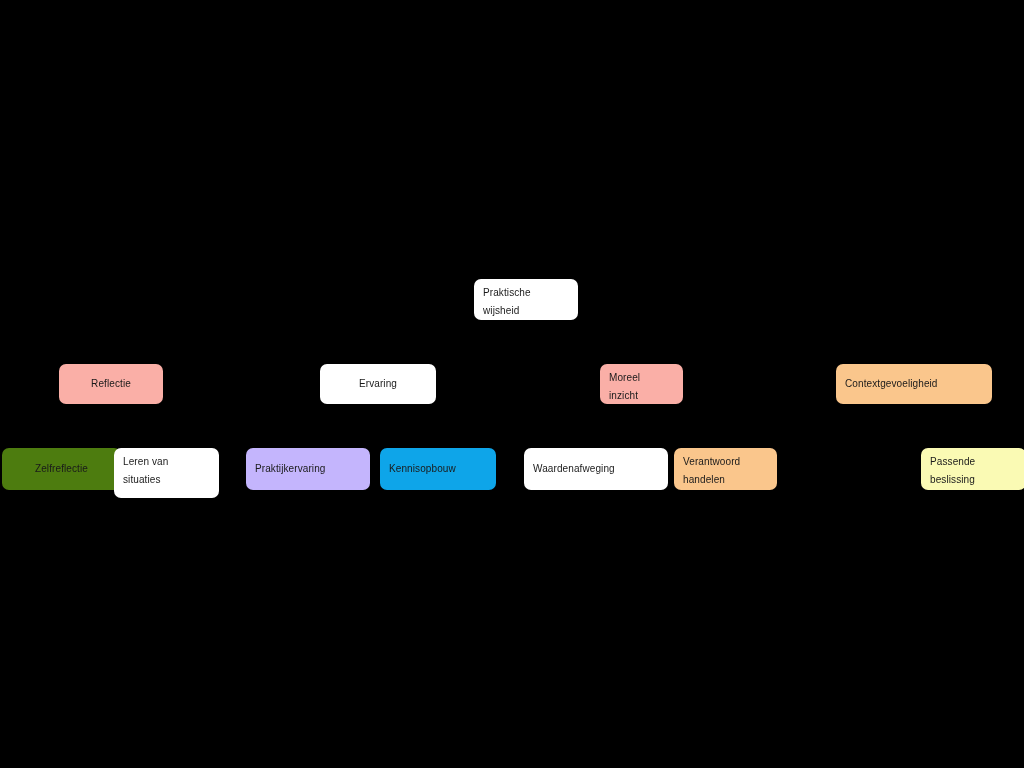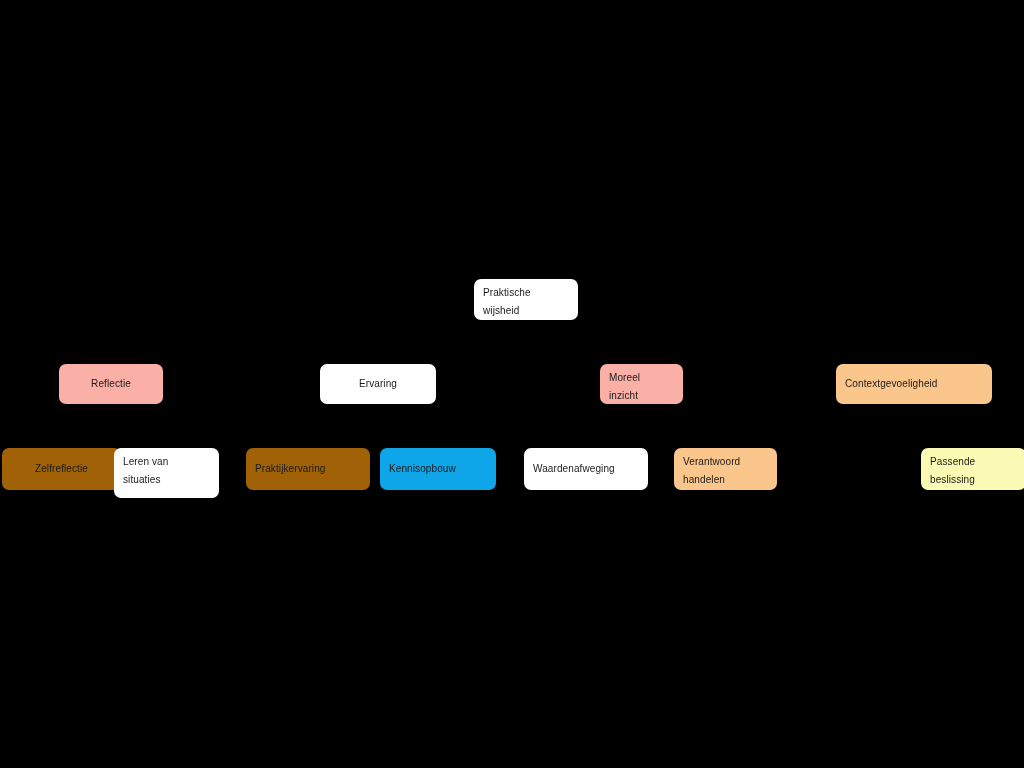--- a/index.html
+++ b/index.html
@@ -55,23 +55,23 @@
 <body>
 
 <div id="canvas">
     <div class="node left two-line" style="left: 474px; top: 279px; width: 104px; height: 41px; background: rgb(255, 255, 255);"><span class="node-label">Praktische
 wijsheid</span></div>
     <div class="node center" style="left: 59px; top: 364px; width: 104px; height: 40px; background: rgb(250, 175, 167);"><span class="node-label">Reflectie</span></div>
     <div class="node center" style="left: 320px; top: 364px; width: 116px; height: 40px; background: rgb(255, 255, 255);"><span class="node-label">Ervaring</span></div>
     <div class="node left two-line" style="left: 600px; top: 364px; width: 83px; height: 40px; background: rgb(250, 175, 167);"><span class="node-label">Moreel
 inzicht</span></div>
     <div class="node left" style="left: 836px; top: 364px; width: 156px; height: 40px; background: rgb(250, 198, 140);"><span class="node-label">Contextgevoeligheid</span></div>
-    <div class="node center" style="left: 2px; top: 448px; width: 119px; height: 42px; background: #a16207;"><span class="node-label">Zelfreflectie</span></div>
+    <div class="node center" style="left: 2px; top: 448px; width: 119px; height: 42px; background: #4d7c0f;"><span class="node-label">Zelfreflectie</span></div>
     <div class="node left two-line" style="left: 114px; top: 448px; width: 105px; height: 50px; background: rgb(255, 255, 255);"><span class="node-label">Leren van
 situaties</span></div>
-    <div class="node left" style="left: 246px; top: 448px; width: 124px; height: 42px; background: #a16207;"><span class="node-label">Praktijkervaring</span></div>
+    <div class="node left" style="left: 246px; top: 448px; width: 124px; height: 42px; background: #c4b5fd;"><span class="node-label">Praktijkervaring</span></div>
     <div class="node left" style="left: 380px; top: 448px; width: 116px; height: 42px; background: #0ea5e9;"><span class="node-label">Kennisopbouw</span></div>
-    <div class="node left" style="left: 524px; top: 448px; width: 124px; height: 42px; background: rgb(255, 255, 255); text-align: right;"><span class="node-label">Waardenafweging</span></div>
+    <div class="node left" style="left: 524px; top: 448px; width: 144px; height: 42px; background: rgb(255, 255, 255); text-align: right;"><span class="node-label">Waardenafweging</span></div>
     <div class="node left two-line" style="left: 674px; top: 448px; width: 103px; height: 42px; background: rgb(250, 198, 140);"><span class="node-label">Verantwoord
 handelen</span></div>
     <div class="node left two-line" style="left: 921px; top: 448px; width: 105px; height: 42px; background: rgb(250, 250, 180);"><span class="node-label">Passende
 beslissing</span></div>
   </div>
 
 </body></html>

